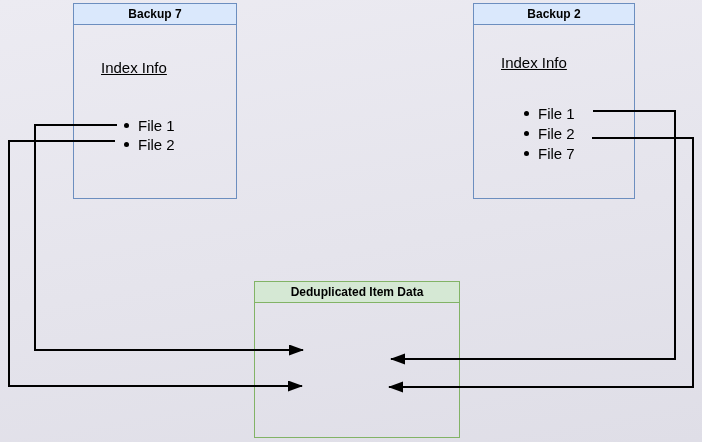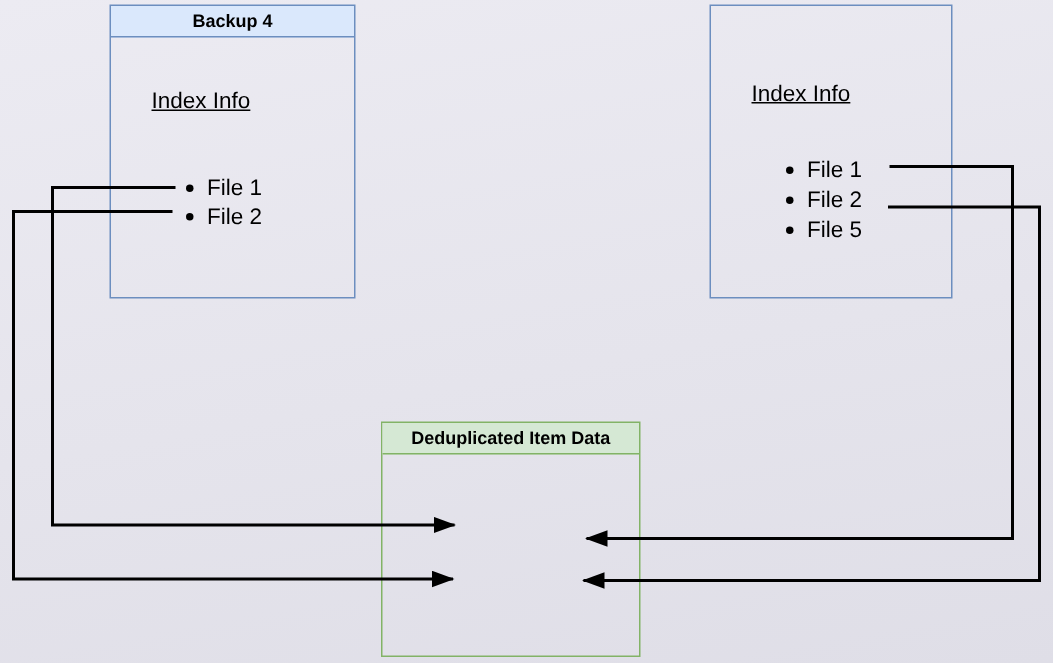--- a/index.html
+++ b/index.html
@@ -58,53 +58,54 @@
   .edges polyline{
     fill:none;stroke:#000;stroke-width:2;
   }
 </style>
 </head>
 <body>
 
 <div class="canvas">
 
   <div class="node" id="backup1-box" style="left:73px;top:3px;width:164px;height:196px;">
-    <div class="node-header">Backup 4</div>
+    <div class="node-header">Backup 7</div>
     <div class="index-label" style="left:27px;top:54px;">Index Info</div>
     <div class="file-list" style="left:50px;top:112px;">
       <div class="file-row">
         <span class="dot"></span>
         <span>File 1</span>
       </div>
       <div class="file-row">
         <span class="dot"></span>
         <span>File 2</span>
       </div>
     </div>
   </div>
 
   <div class="node" id="backup2-box" style="left:473px;top:3px;width:162px;height:196px;">
+    <div class="node-header">Backup 2</div>
     <div class="index-label" style="left:27px;top:49px;">Index Info</div>
     <div class="file-list" style="left:50px;top:99px;">
       <div class="file-row">
         <span class="dot"></span>
         <span>File 1</span>
       </div>
       <div class="file-row">
         <span class="dot"></span>
         <span>File 2</span>
       </div>
       <div class="file-row">
         <span class="dot"></span>
-        <span>File 5</span>
+        <span>File 7</span>
       </div>
     </div>
   </div>
 
-  <div class="node green" id="dedup-box" style="left:254px;top:281px;width:173px;height:157px;">
+  <div class="node green" id="dedup-box" style="left:254px;top:281px;width:206px;height:157px;">
     <div class="node-header">Deduplicated Item Data</div>
   </div>
 
   <svg class="edges" viewBox="0 0 702 442">
     <defs>
       <marker id="arrow" markerUnits="userSpaceOnUse" markerWidth="16" markerHeight="12" refX="14" refY="5.5" orient="auto">
         <path d="M0,0 L15,5.5 L0,11 Z" fill="#000"></path>
       </marker>
     </defs>
     <polyline points="117,125 35,125 35,350 303,350" marker-end="url(#arrow)"></polyline>

